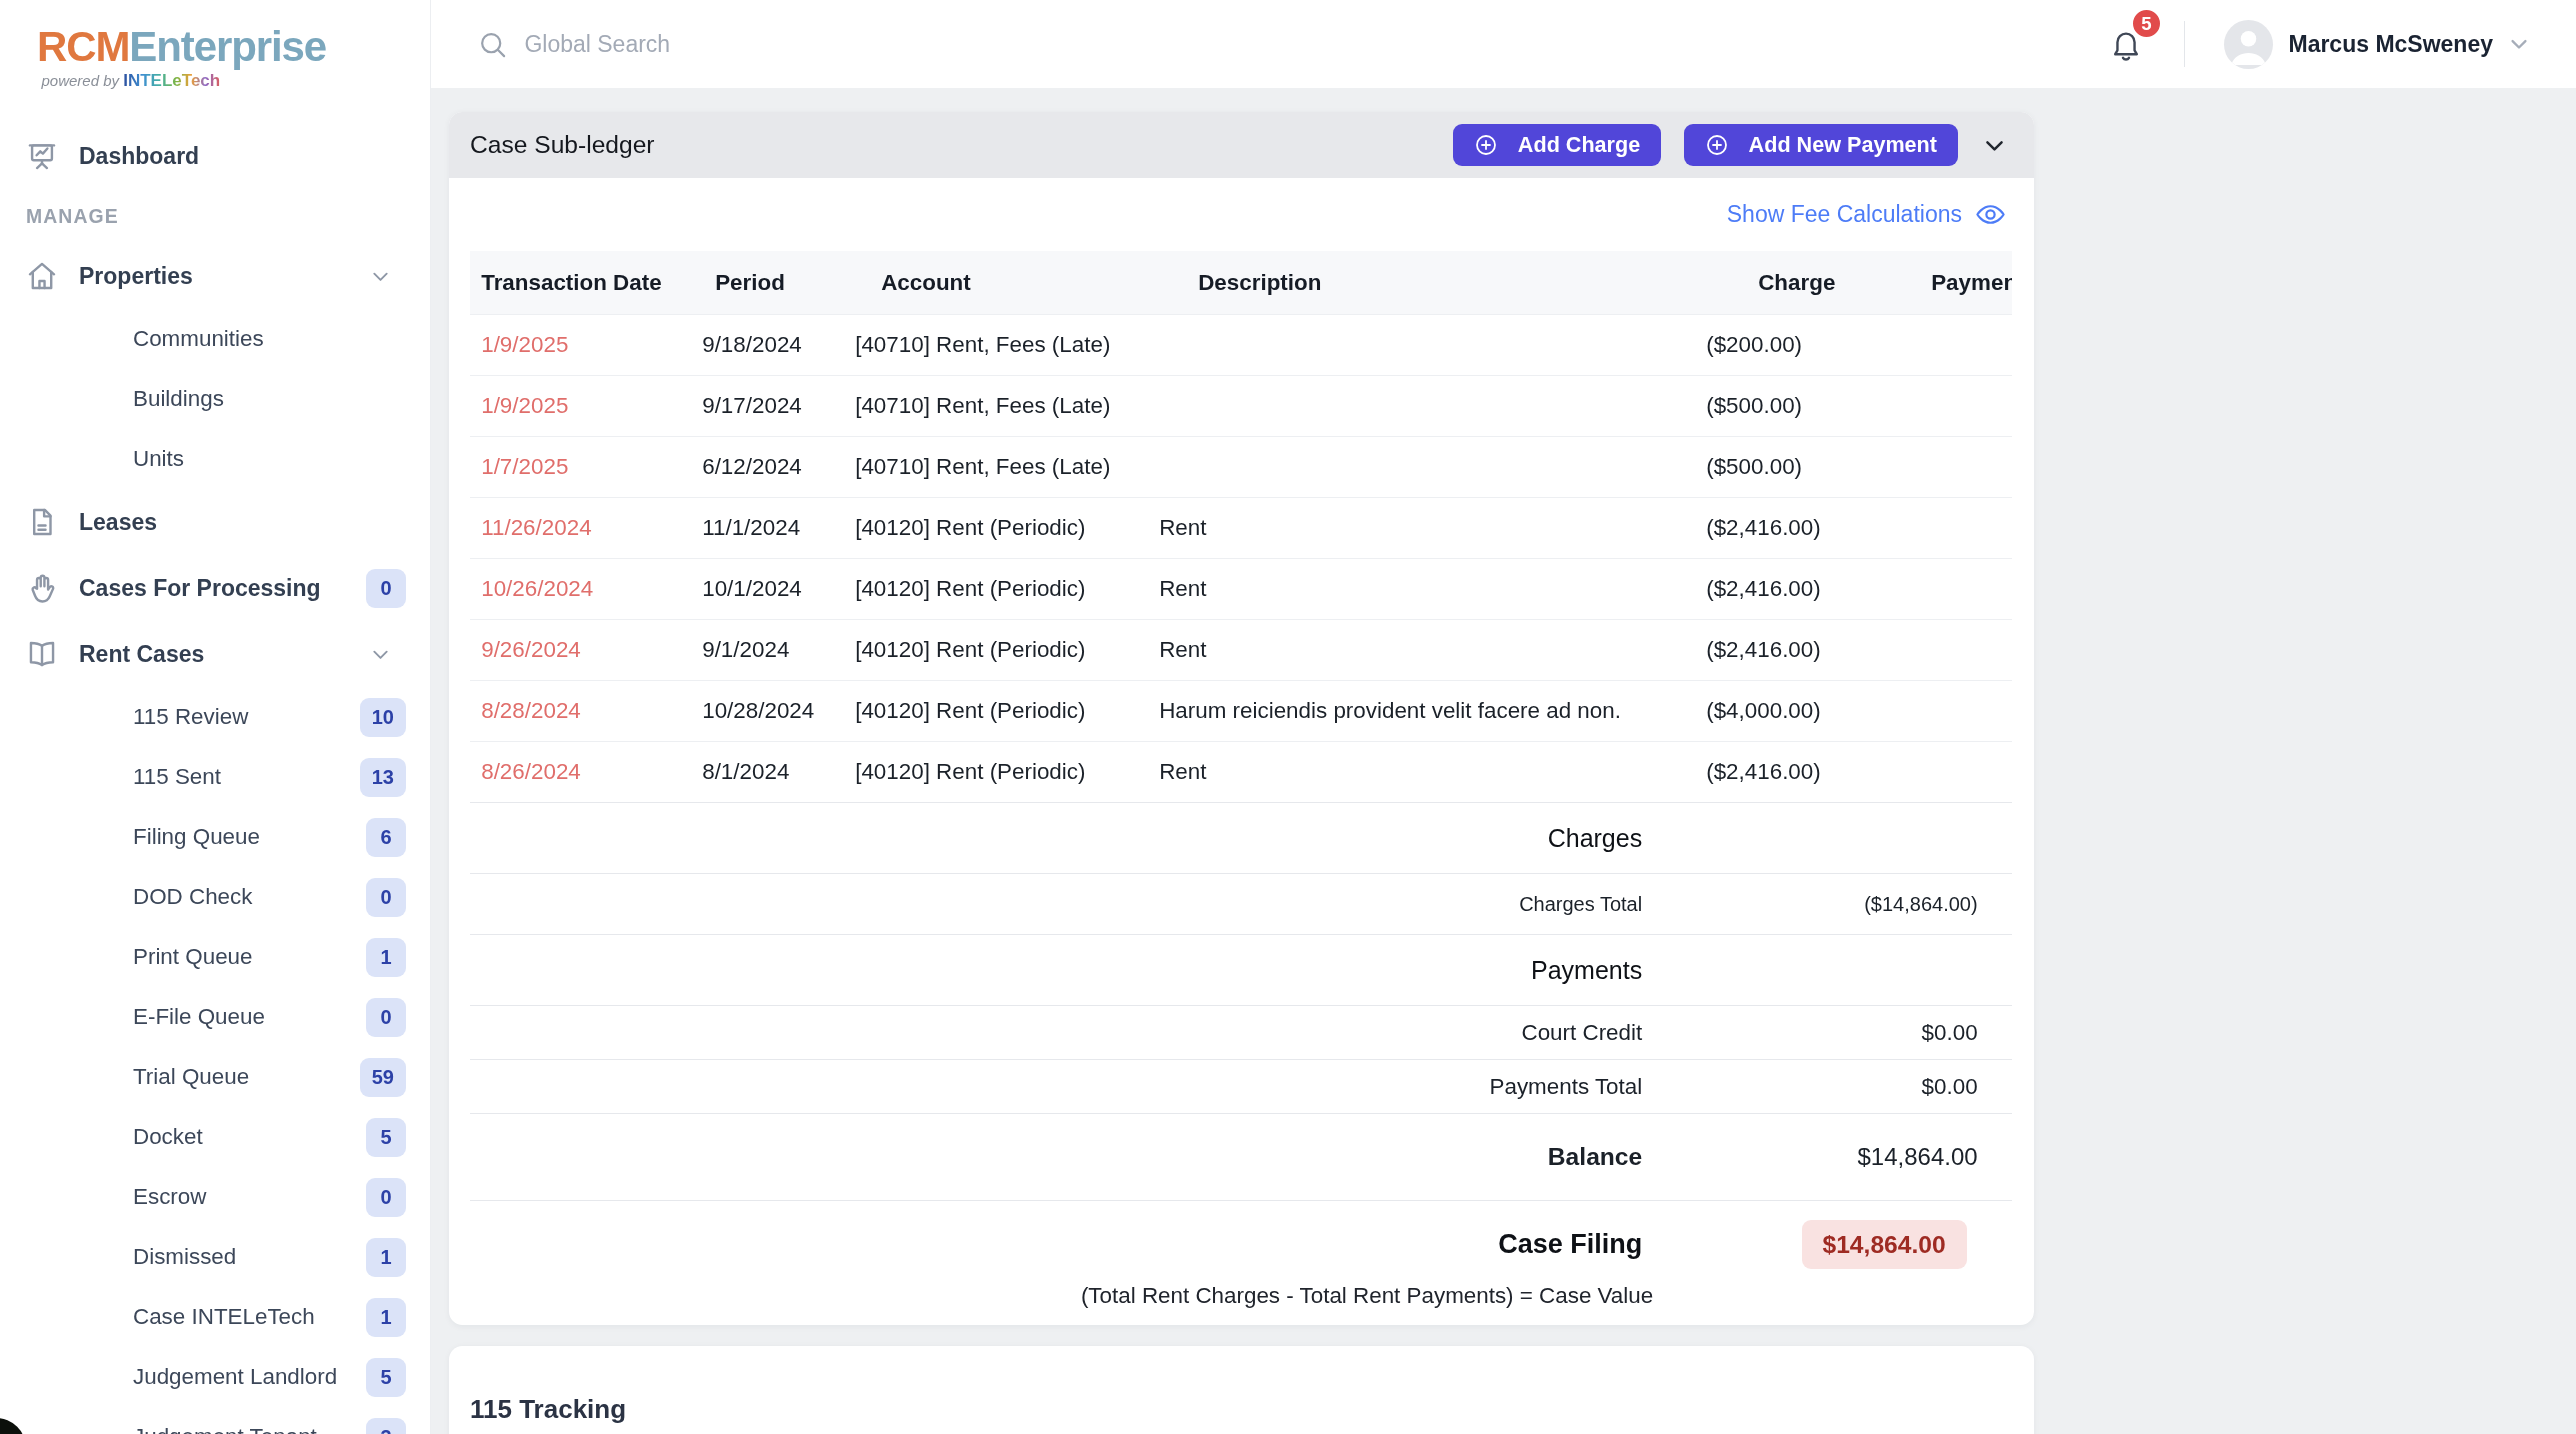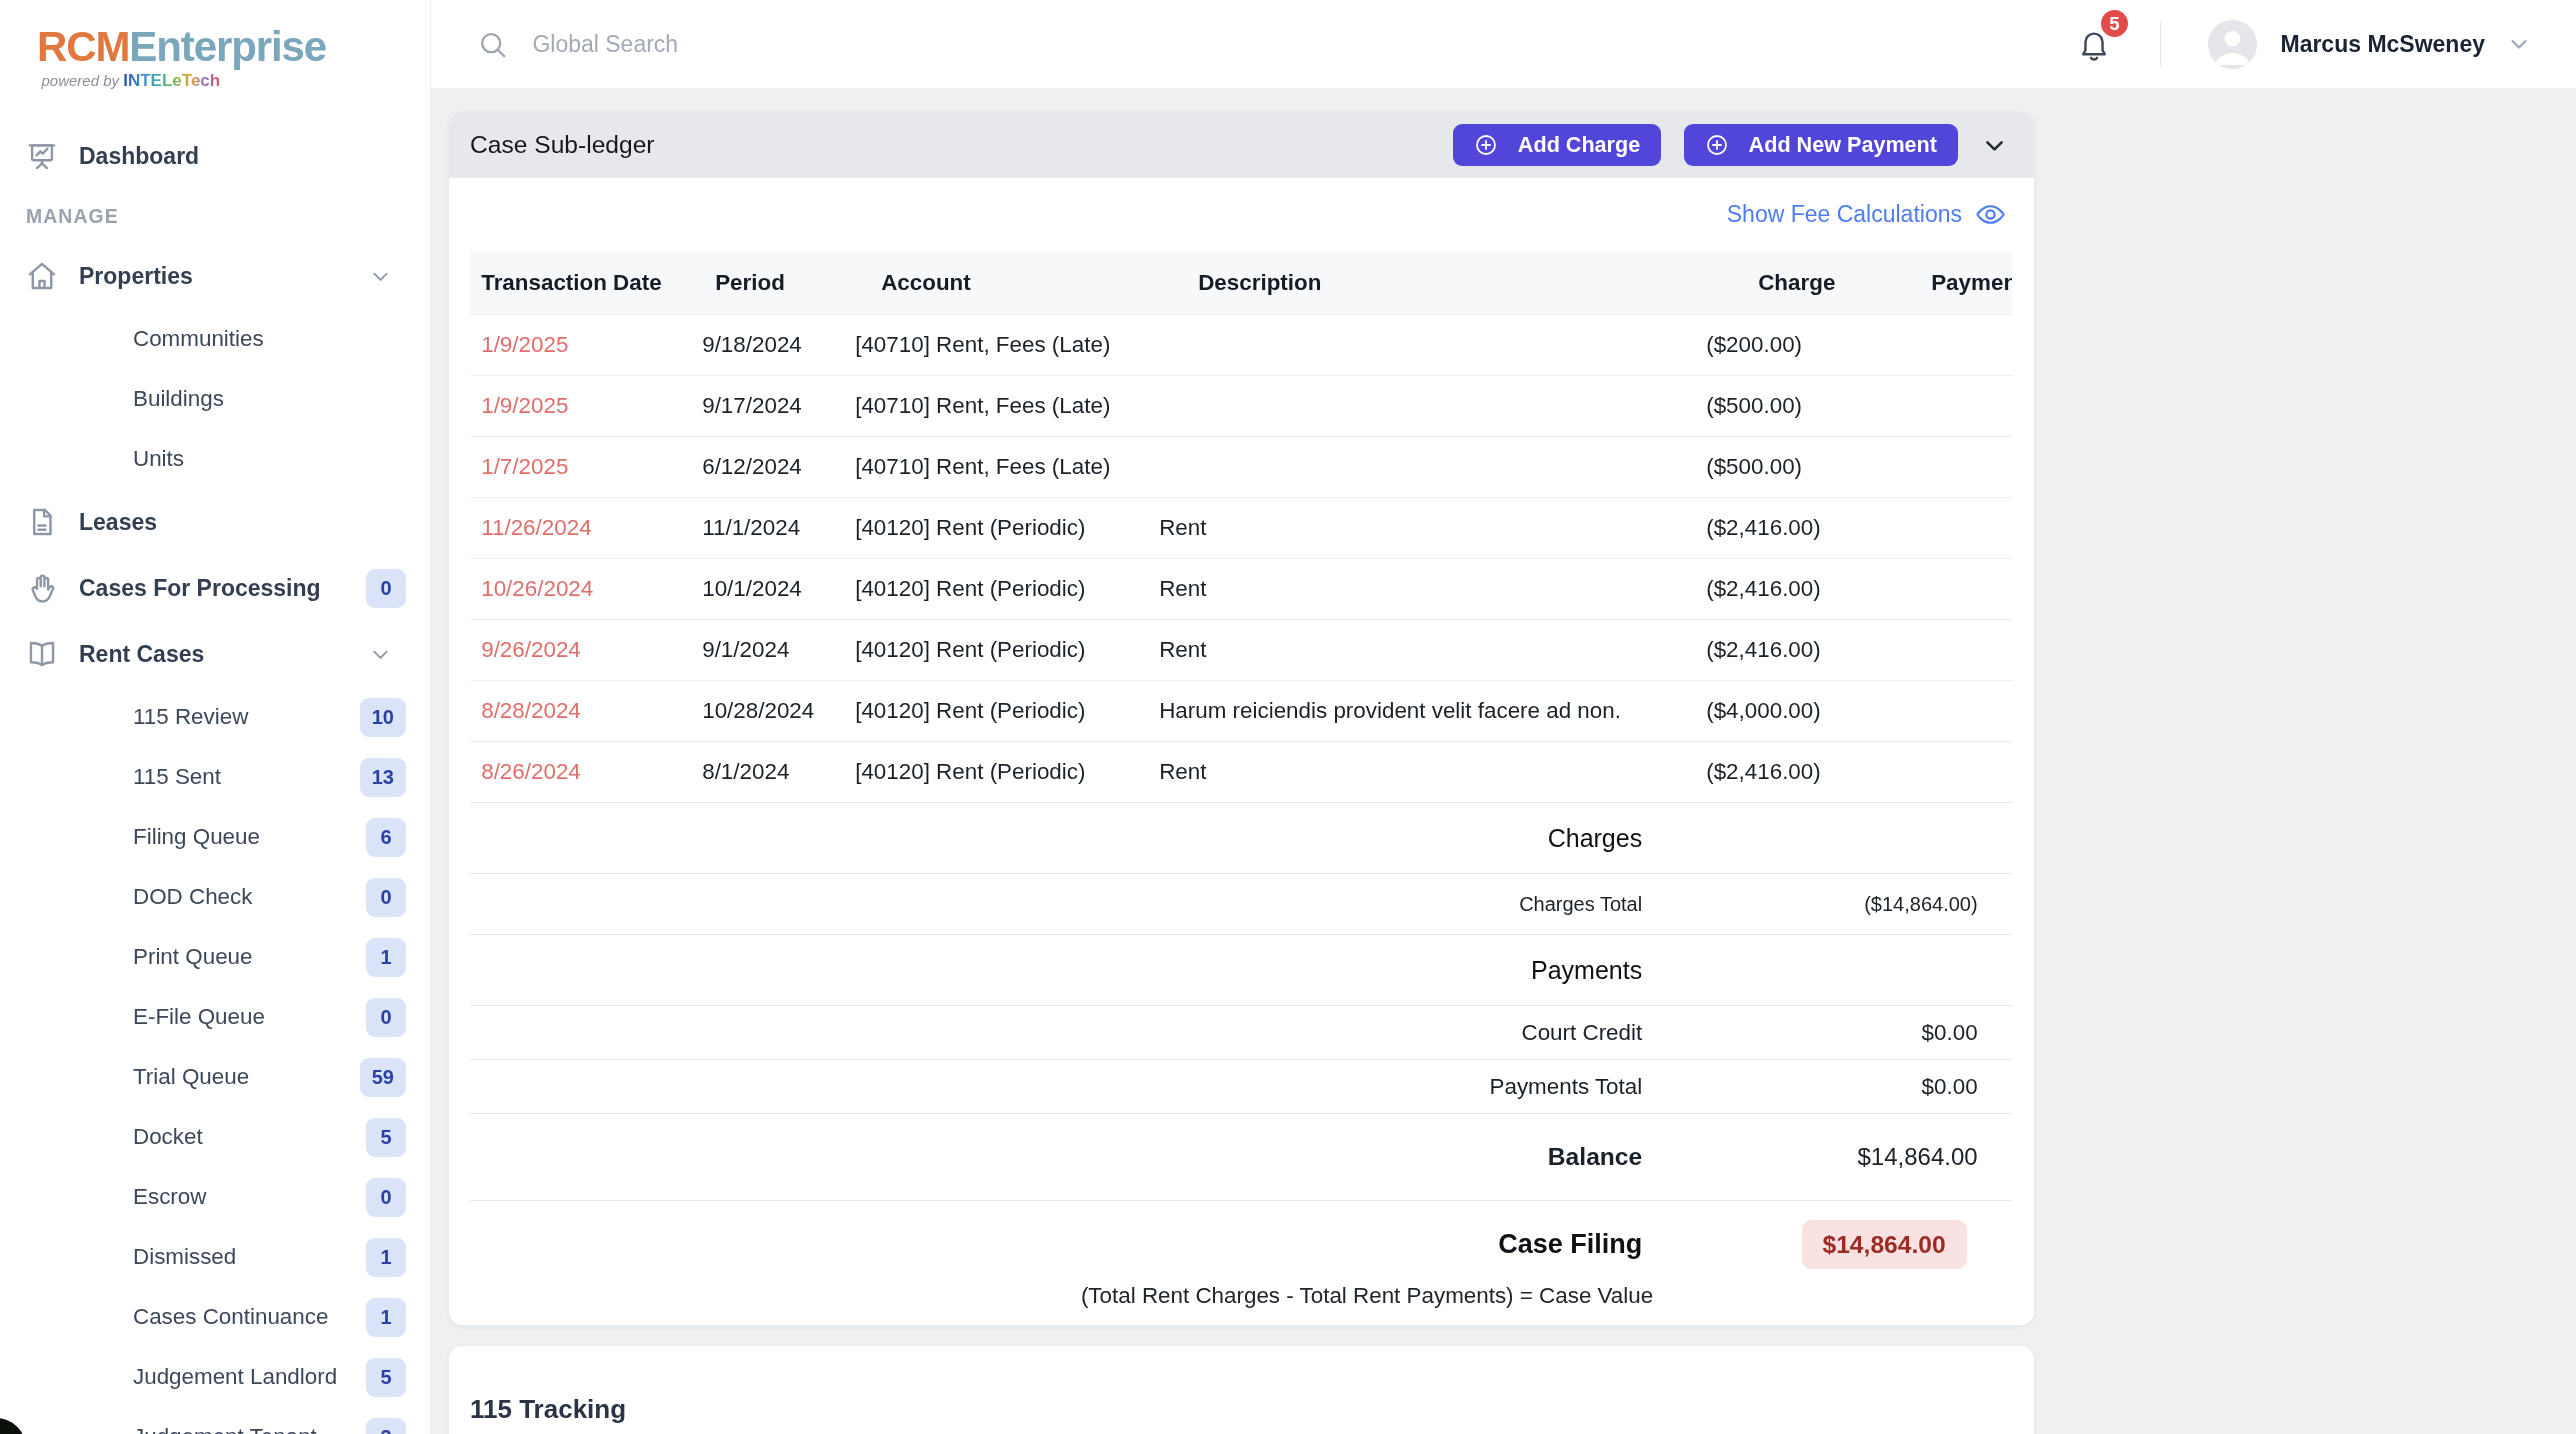--- a/index.html
+++ b/index.html
@@ -47,21 +47,21 @@
   .t-main .side-label{font-weight:700;font-size:23px;color:var(--side-text);}
   .side-badge{margin-left:auto;margin-right:24px;min-width:40px;height:39px;padding:0 12px;
     background:var(--badge-bg);color:var(--badge-text);border-radius:9px;
     display:flex;align-items:center;justify-content:center;font-size:20px;font-weight:700;}
   .side-chevron{margin-left:auto;margin-right:36px;display:flex;}
   .side-chevron svg{width:27px;height:27px;}
   .icn{fill:none;stroke:var(--icon);stroke-width:1.7;stroke-linecap:round;stroke-linejoin:round;}
 
   
   .topbar{position:absolute;left:431px;top:0;right:0;height:88px;background:#fff;
-    display:flex;align-items:center;padding:0 43px 0 46px;z-index:2;gap:8px;}
+    display:flex;align-items:center;padding:0 43px 0 46px;z-index:2;}
   .search-icon{display:flex;margin-right:16.4px;}
   .search-icon svg{width:31px;height:31px;}
   .search-input{flex:1;border:none;outline:none;font-size:23px;color:#374151;background:transparent;
     font-family:"Liberation Sans","DejaVu Sans",sans-serif;}
   .search-input::placeholder{color:#a3aab6;}
   .bell-wrap{position:relative;margin-right:0;display:flex;cursor:pointer;}
   .bell-wrap svg{width:36px;height:36px;}
   .bell-badge{position:absolute;top:-18px;right:-18px;width:31px;height:31px;border-radius:50%;
     background:var(--notif);color:#fff;font-size:18.6px;font-weight:700;
     display:flex;align-items:center;justify-content:center;border:2.2px solid #fff;}
@@ -272,21 +272,21 @@
 
       </div>
       <div class="side-item t-sub">
         <span class="side-icon"></span>
         <span class="side-label">Dismissed</span>
         <span class="side-badge">1</span>
 
       </div>
       <div class="side-item t-sub">
         <span class="side-icon"></span>
-        <span class="side-label">Cases Continuance</span>
+        <span class="side-label">Case INTELeTech</span>
         <span class="side-badge">1</span>
 
       </div>
       <div class="side-item t-sub">
         <span class="side-icon"></span>
         <span class="side-label">Judgement Landlord</span>
         <span class="side-badge">5</span>
 
       </div>
       <div class="side-item t-sub">

